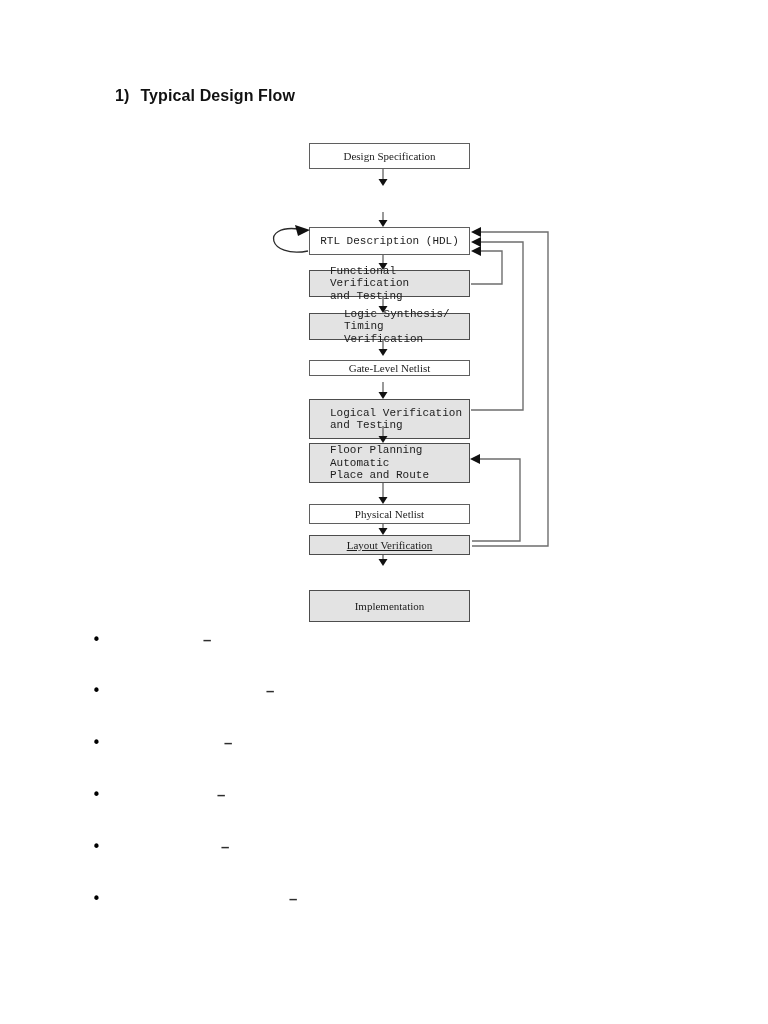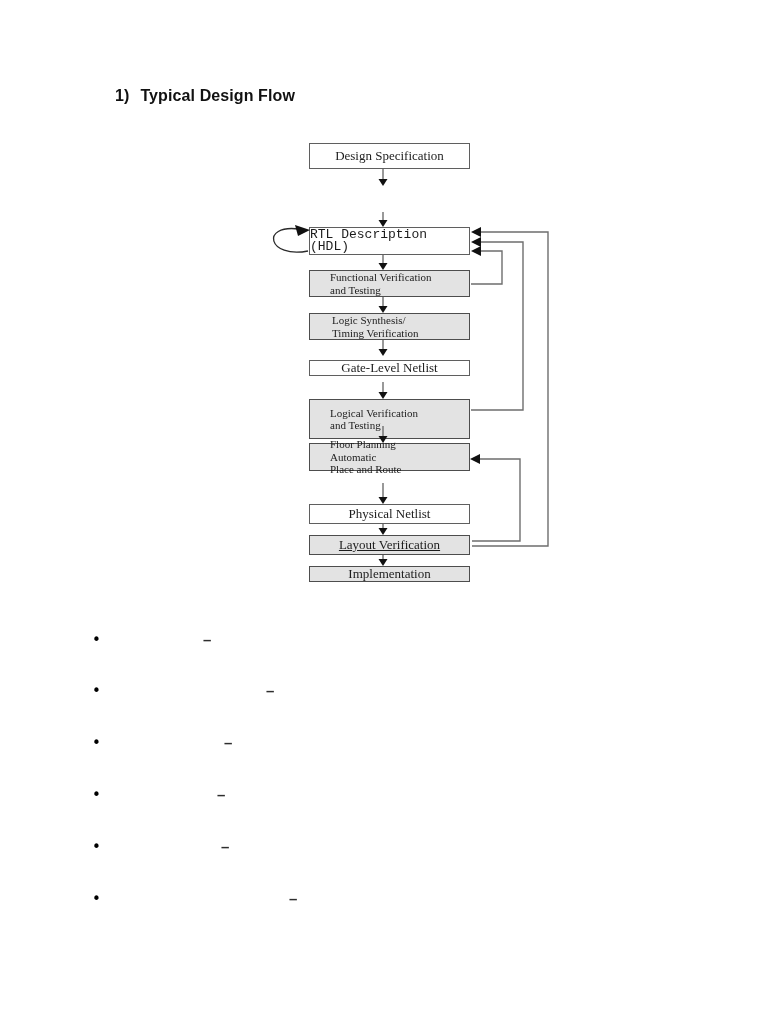--- a/index.html
+++ b/index.html
@@ -19,27 +19,27 @@
     letter-spacing:0.1px;
   }
   
   .flow-box{
     position:absolute;left:309px;width:161px;
     box-sizing:border-box;
     border:1px solid #5f5f5f;
     background:#ffffff;
     display:flex;flex-direction:column;justify-content:center;
     align-items:center;
-    font-size:13px;color:#1c1c1c;
+    font-size:11px;color:#1c1c1c;
     white-space:pre-line;line-height:12.5px;
-    text-align:left;
+    text-align:right;
   }
   .flow-box.shaded{background:#e3e3e3;border-color:#4d4d4d;}
-  .flow-box.align-left{align-items:flex-start;text-align:left;padding-left:20px;font-size:11px;}
-  .flow-box.indent-more{padding-left:22px;}
+  .flow-box.align-left{align-items:flex-start;text-align:left;padding-left:20px;font-size:11px;font-family:Liberation Mono, monospace;}
+  .flow-box.indent-more{padding-left:34px;}
   .connectors{position:absolute;left:0;top:0;pointer-events:none;}
   
   .bullet-row{position:absolute;left:0;width:768px;height:16px;}
   .bullet-dot{
     position:absolute;left:92px;top:0;
     font-family:"DejaVu Sans", sans-serif;
     font-size:15px;line-height:16px;color:#000;
   }
   .bullet-dash{
     position:absolute;top:0;
@@ -66,29 +66,29 @@
 and Testing</div>
 
   <div class="flow-box shaded align-left indent-more" style="top:313px;height:27px;">Logic Synthesis/
 Timing Verification</div>
 
   <div class="flow-box" style="top:360px;height:16px;">Gate-Level Netlist</div>
 
   <div class="flow-box shaded align-left" style="top:399px;height:40px;">Logical Verification
 and Testing</div>
 
-  <div class="flow-box shaded align-left" style="top:443px;height:28px;">Floor Planning
+  <div class="flow-box shaded align-left" style="top:443px;height:40px;">Floor Planning
 Automatic
 Place and Route</div>
 
   <div class="flow-box" style="top:504px;height:20px;">Physical Netlist</div>
 
   <div class="flow-box shaded" style="top:535px;height:20px;text-decoration:underline;">Layout Verification</div>
 
-  <div class="flow-box shaded" style="top:566px;height:16px;">Implementation</div>
+  <div class="flow-box shaded" style="top:590px;height:32px;">Implementation</div>
 
   <svg class="connectors" width="768" height="1024" viewBox="0 0 768 1024">
     <g stroke="#6e6e6e" stroke-width="1.4" fill="none">
 
       <line x1="383" y1="169" x2="383" y2="180"></line>
       <line x1="383" y1="212" x2="383" y2="221"></line>
       <line x1="383" y1="255" x2="383" y2="264"></line>
       <line x1="383" y1="297" x2="383" y2="307"></line>
       <line x1="383" y1="340" x2="383" y2="350"></line>
       <line x1="383" y1="382" x2="383" y2="393"></line>

